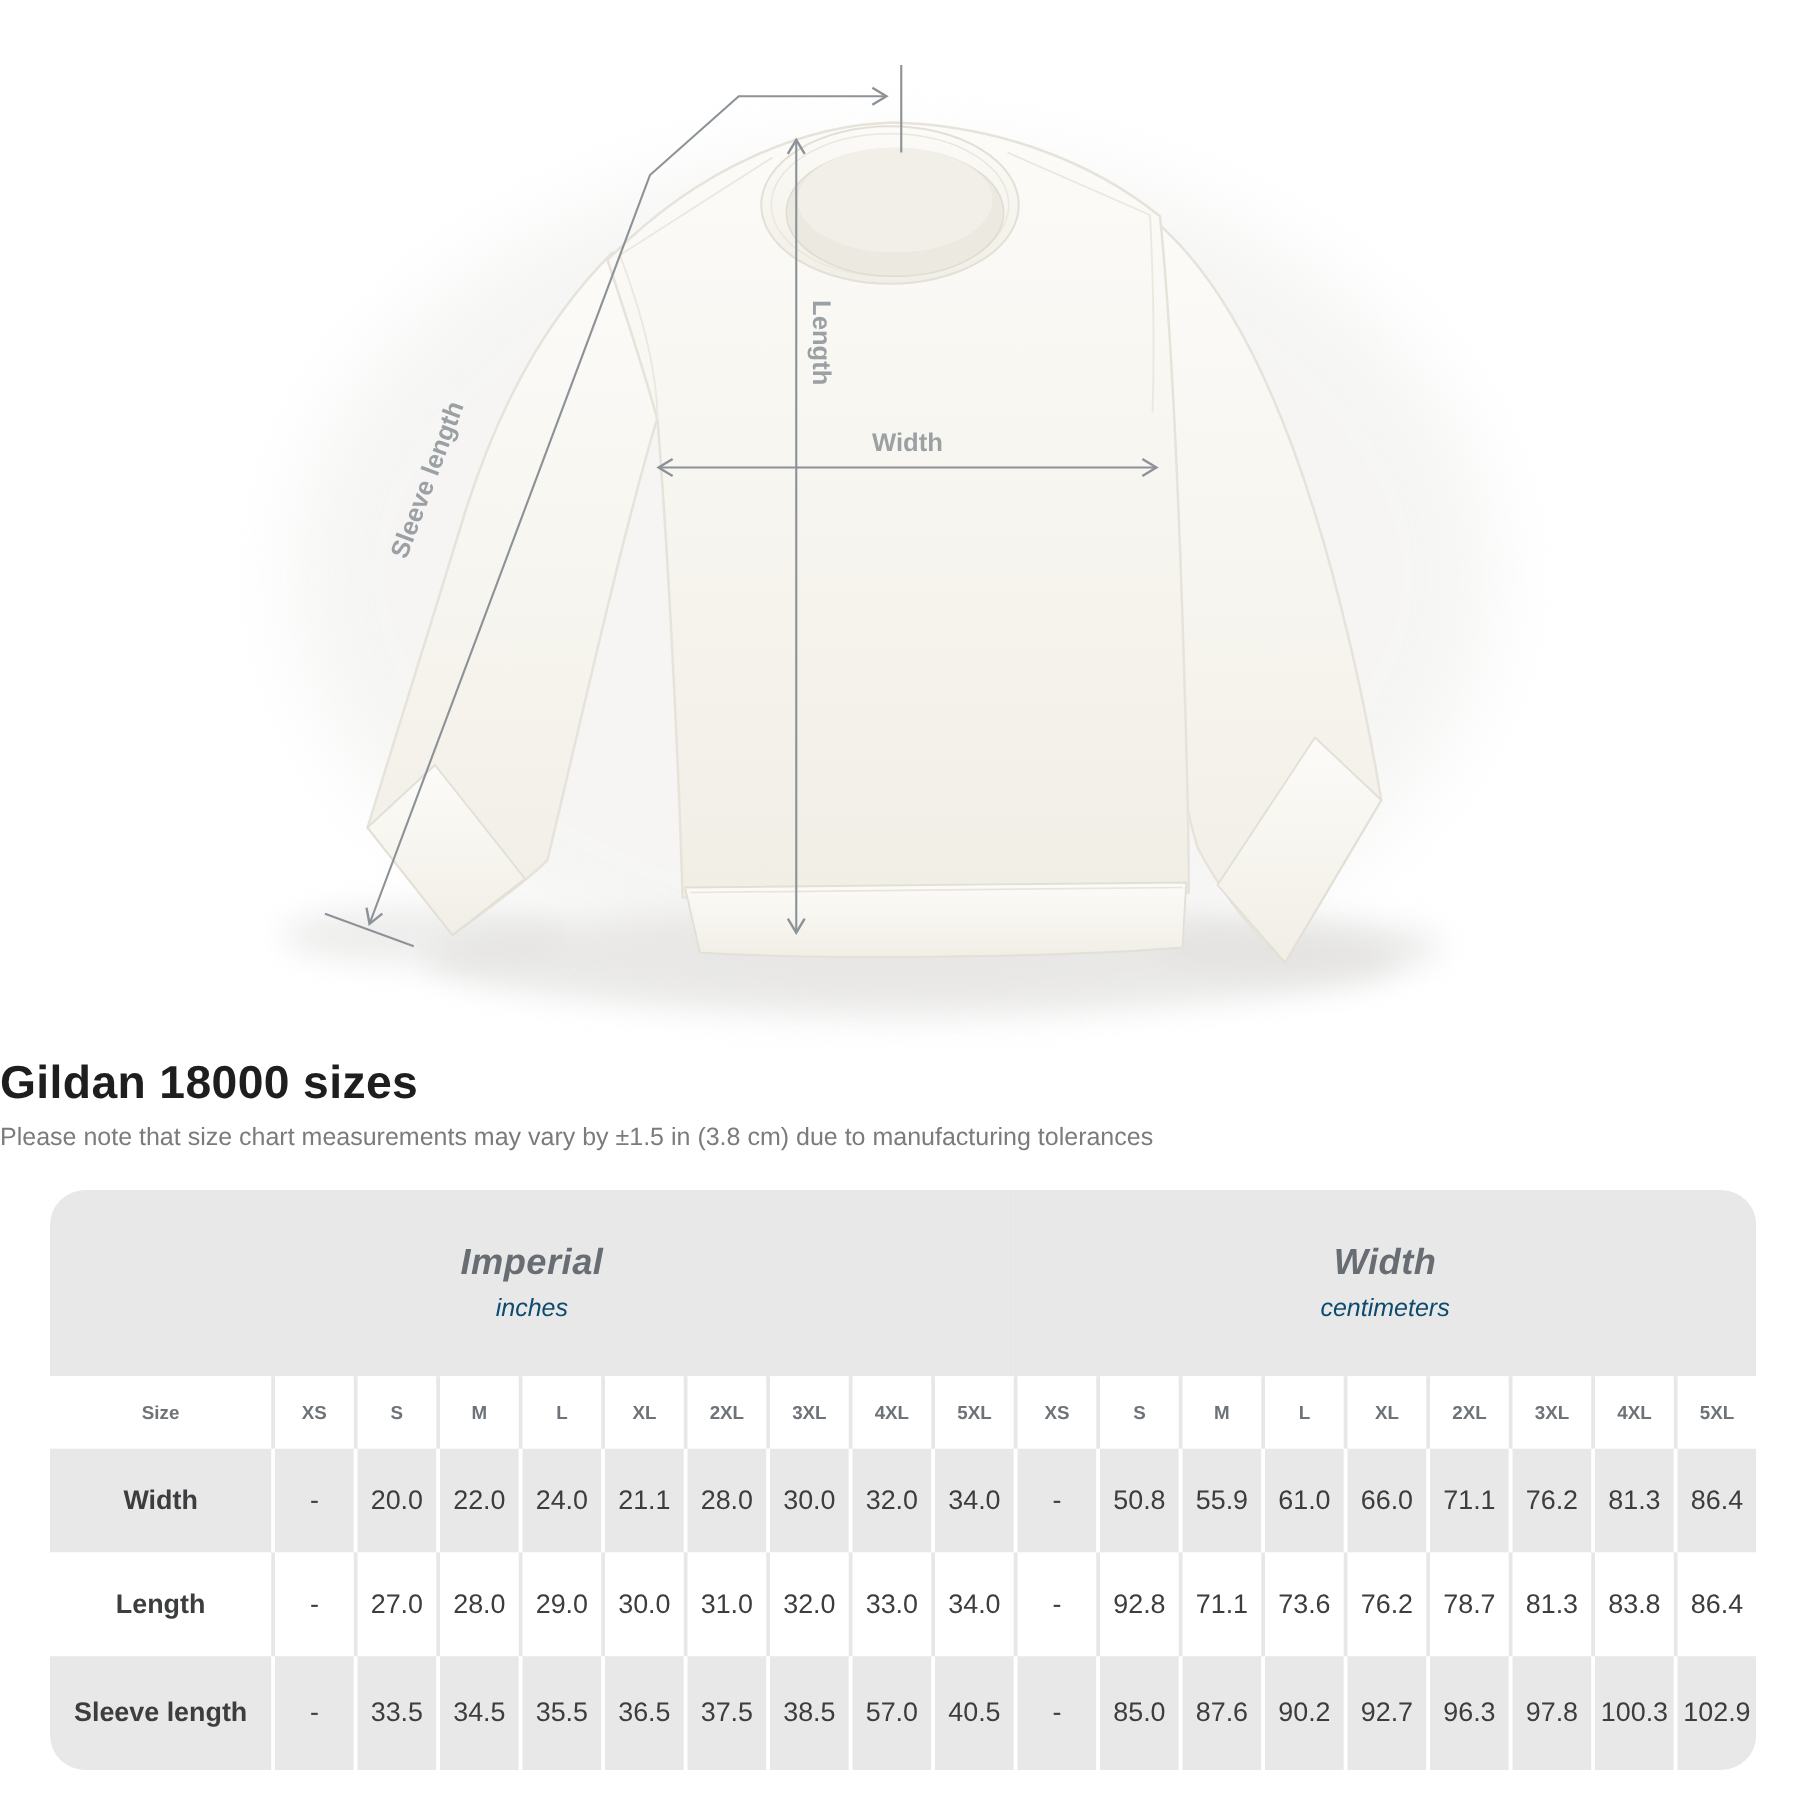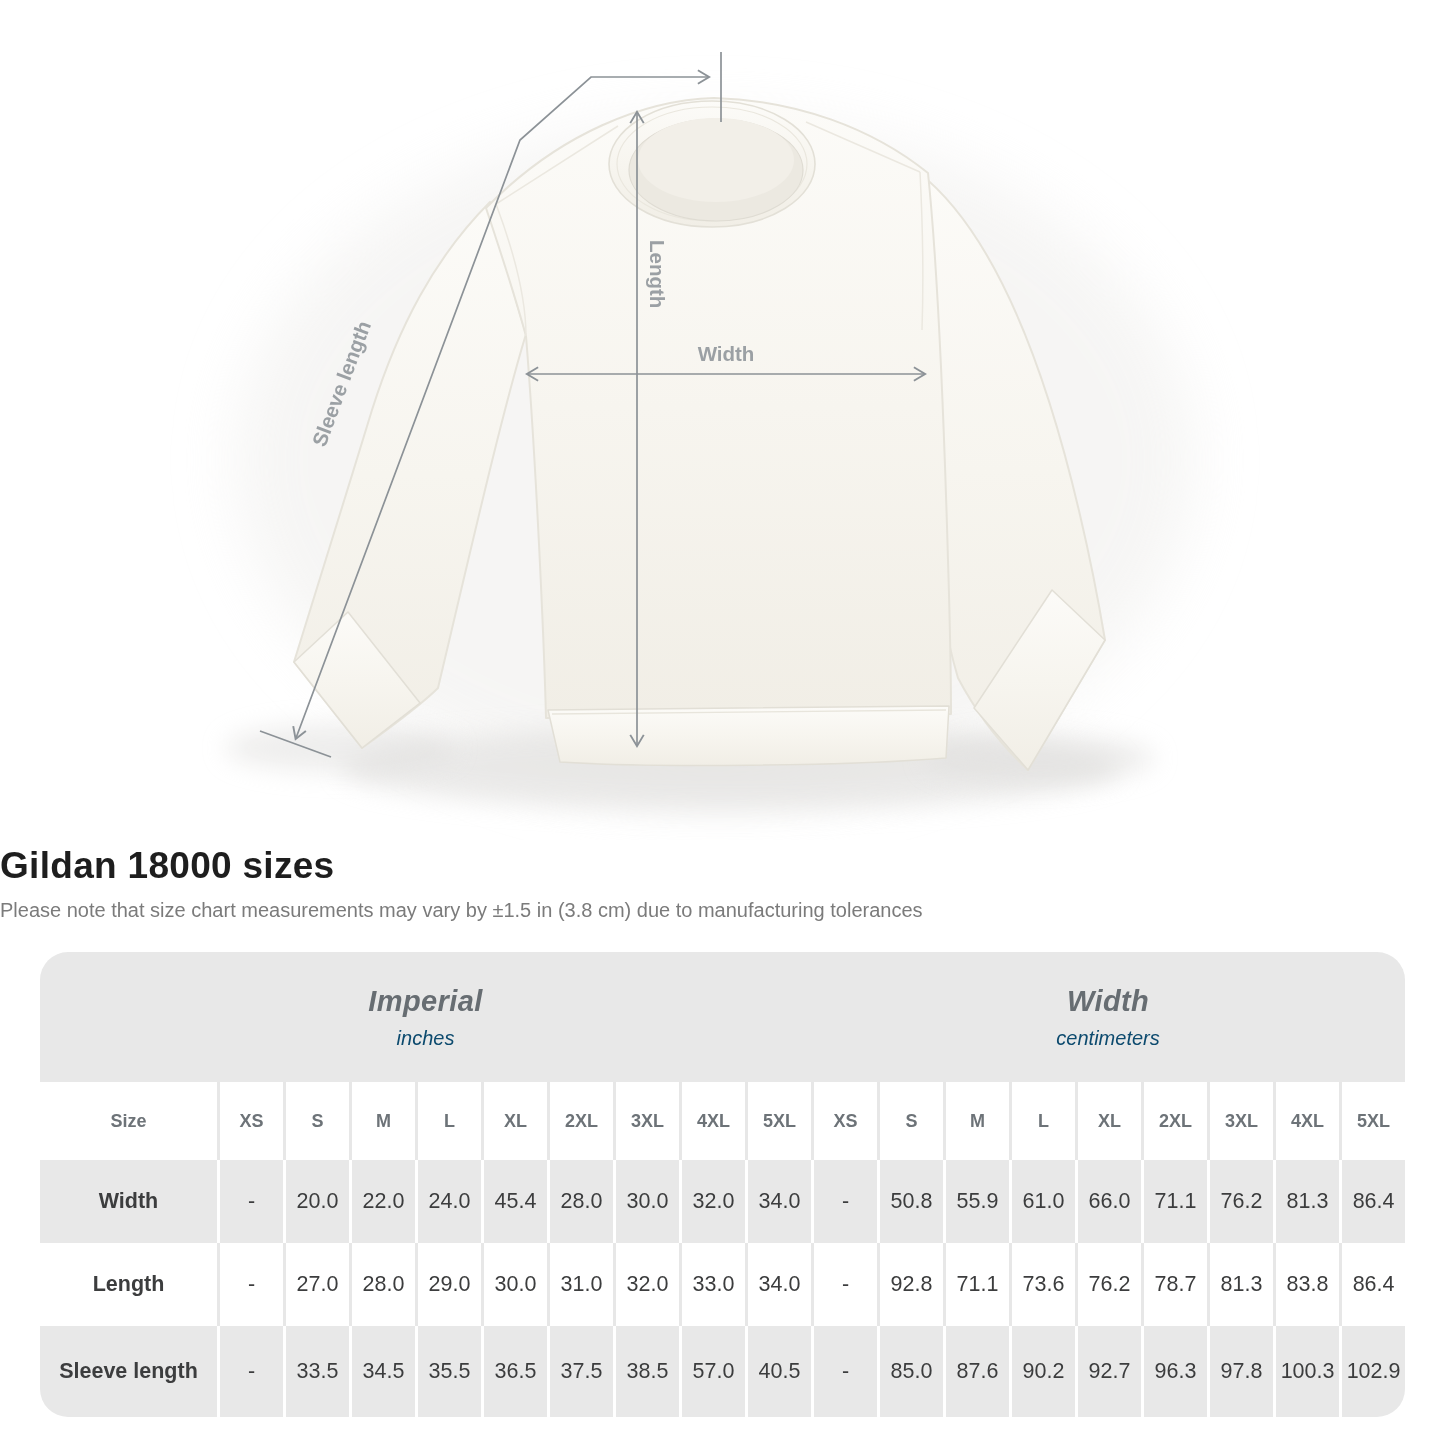--- a/index.html
+++ b/index.html
@@ -27,25 +27,25 @@
     border-radius: 28px;
     overflow: hidden;
   }
   table.size-table {
     width: 100%;
     border-collapse: separate; border-spacing: 0;
     table-layout: fixed;
   }
   td { text-align: center; vertical-align: middle; padding: 0; }
 
-  tr.band td { background: #e8e8e8; height: 130px; }
+  tr.band td { background: #e8e8e8; height: 149px; }
   .grp-name { font-size: 29px; font-weight: bold; font-style: italic; color: #676d72; letter-spacing: 0.4px; }
   .grp-unit { font-size: 20px; font-style: italic; color: #0c4a6e; margin-top: 9px; }
 
-  tr.sizes td { height: 78px; font-weight: bold; font-size: 18px; color: #6d7378; }
+  tr.sizes td { height: 58px; font-weight: bold; font-size: 15px; color: #6d7378; }
   tr.data  td { height: 83px; font-size: 21.5px; color: #3c3d3e; }
   tr.last  td { height: 91px; }
   td.lab { font-weight: bold; font-size: 21px; color: #6d7378; }
 
   tr.white td { background: #ffffff; }
   tr.gray  td { background: #e8e8e8; }
 
   td.sep { border-left: 3px solid #e7e7e7; }
   tr.gray td.sep { border-left-color: #ffffff; }
 </style>
@@ -170,21 +170,21 @@
       <td class="sep">4XL</td>
       <td class="sep">5XL</td>
     </tr>
 
     <tr class="data gray">
       <td class="lab">Width</td>
       <td class="sep">-</td>
       <td class="sep">20.0</td>
       <td class="sep">22.0</td>
       <td class="sep">24.0</td>
-      <td class="sep">45.4</td>
+      <td class="sep">21.1</td>
       <td class="sep">28.0</td>
       <td class="sep">30.0</td>
       <td class="sep">32.0</td>
       <td class="sep">34.0</td>
       <td class="sep">-</td>
       <td class="sep">50.8</td>
       <td class="sep">55.9</td>
       <td class="sep">61.0</td>
       <td class="sep">66.0</td>
       <td class="sep">71.1</td>

